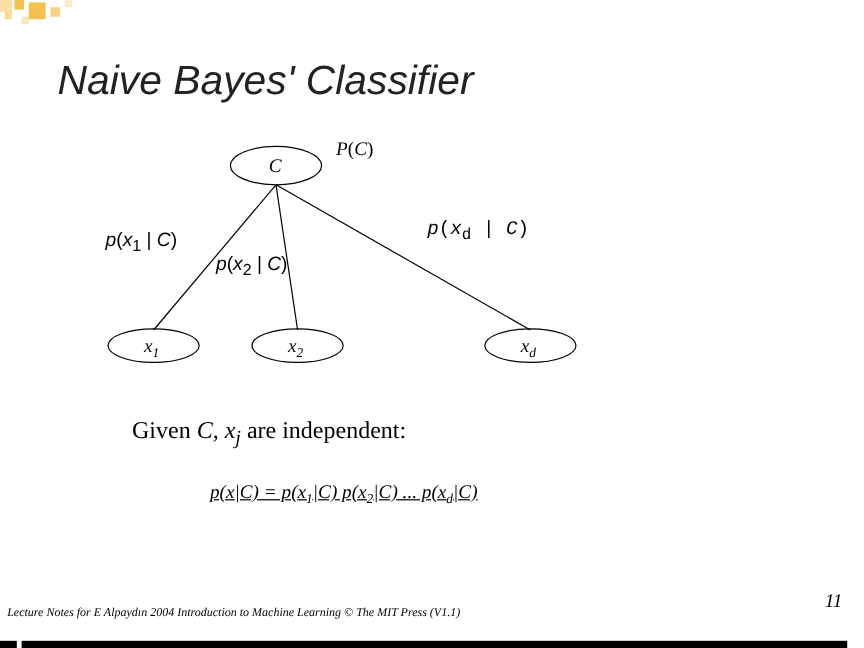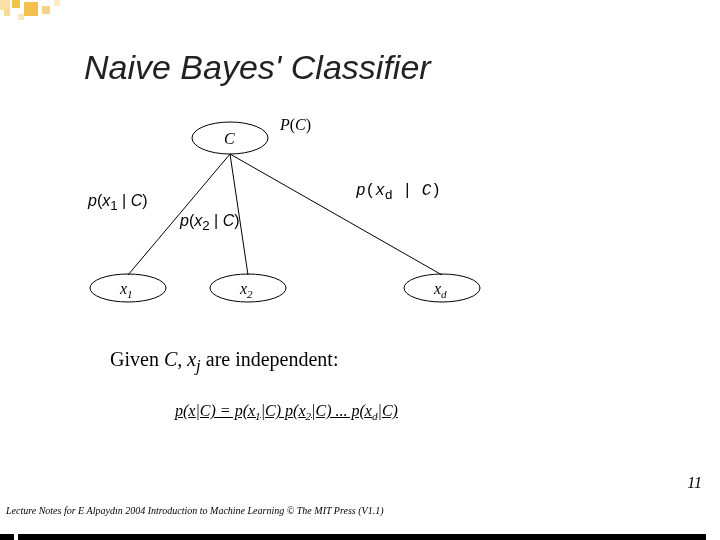--- a/index.html
+++ b/index.html
@@ -21,21 +21,20 @@
     background: #f2c14e;
   }
   .title {
     position: absolute;
     top: 48px;
     left: 48px;
     font-size: 34px;
     font-style: italic;
     color: #222;
     font-family: Arial, Helvetica, sans-serif;
-    margin-left: 36px;
   }
   .diagram-area {
     position: absolute;
     top: 108px;
     left: 80px;
     width: 430px;
     height: 210px;
   }
   .math {
     font-family: "Times New Roman", Times, serif;
@@ -75,21 +74,21 @@
     left: 6px;
     bottom: 24px;
     font-family: "Times New Roman", Times, serif;
     font-style: italic;
     font-size: 10px;
     color: #000;
   }
   .pagenum {
     position: absolute;
     right: 18px;
-    bottom: 48px;
+    bottom: 29px;
     font-family: "Times New Roman", Times, serif;
     font-style: italic;
     font-size: 16px;
     color: #000;
   }
   .bottom-bar {
     position: absolute;
     left: 0; bottom: 0;
     height: 6px;
     background: #000;

